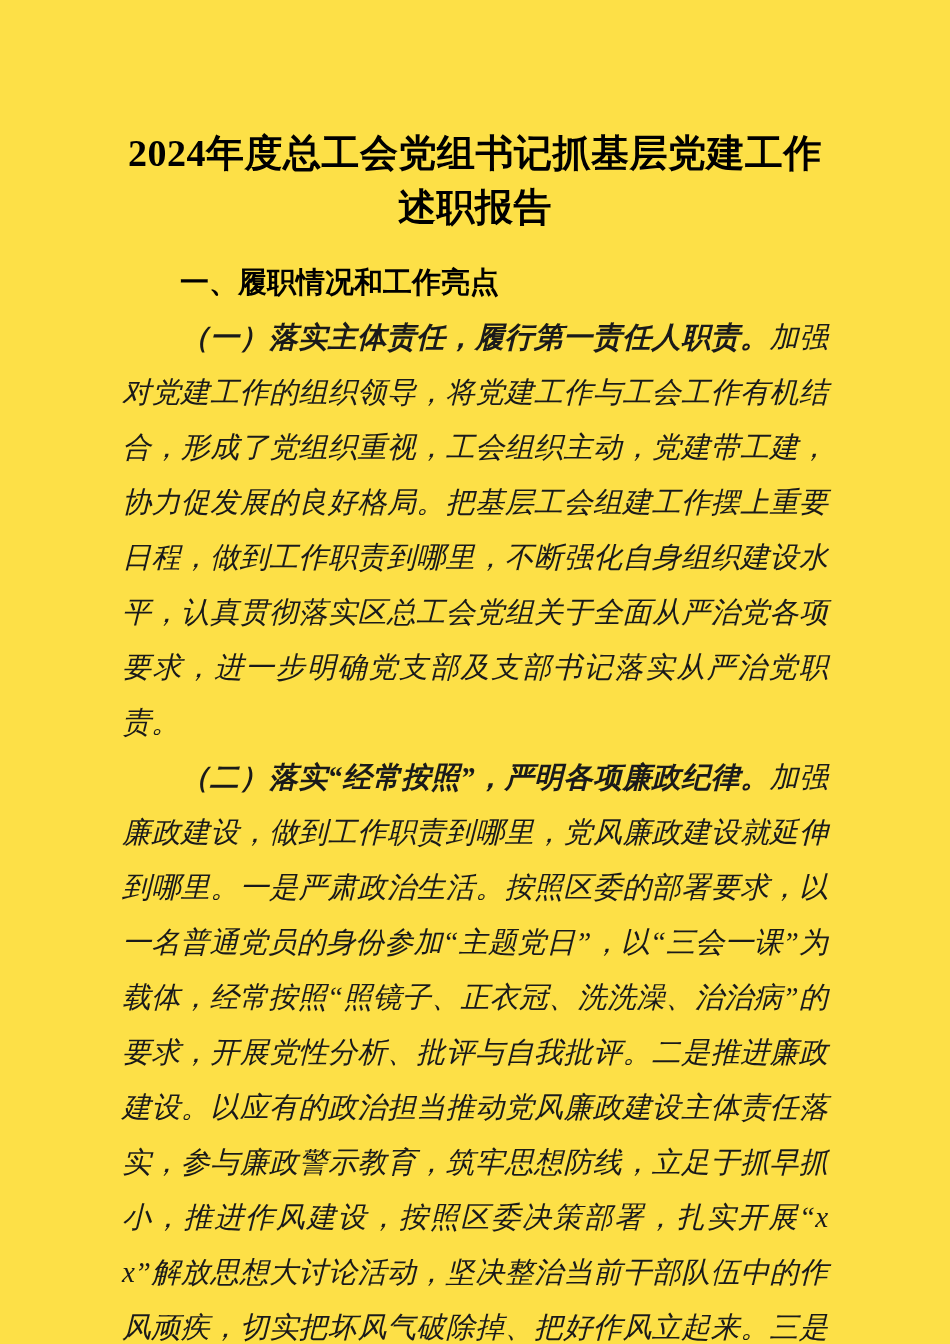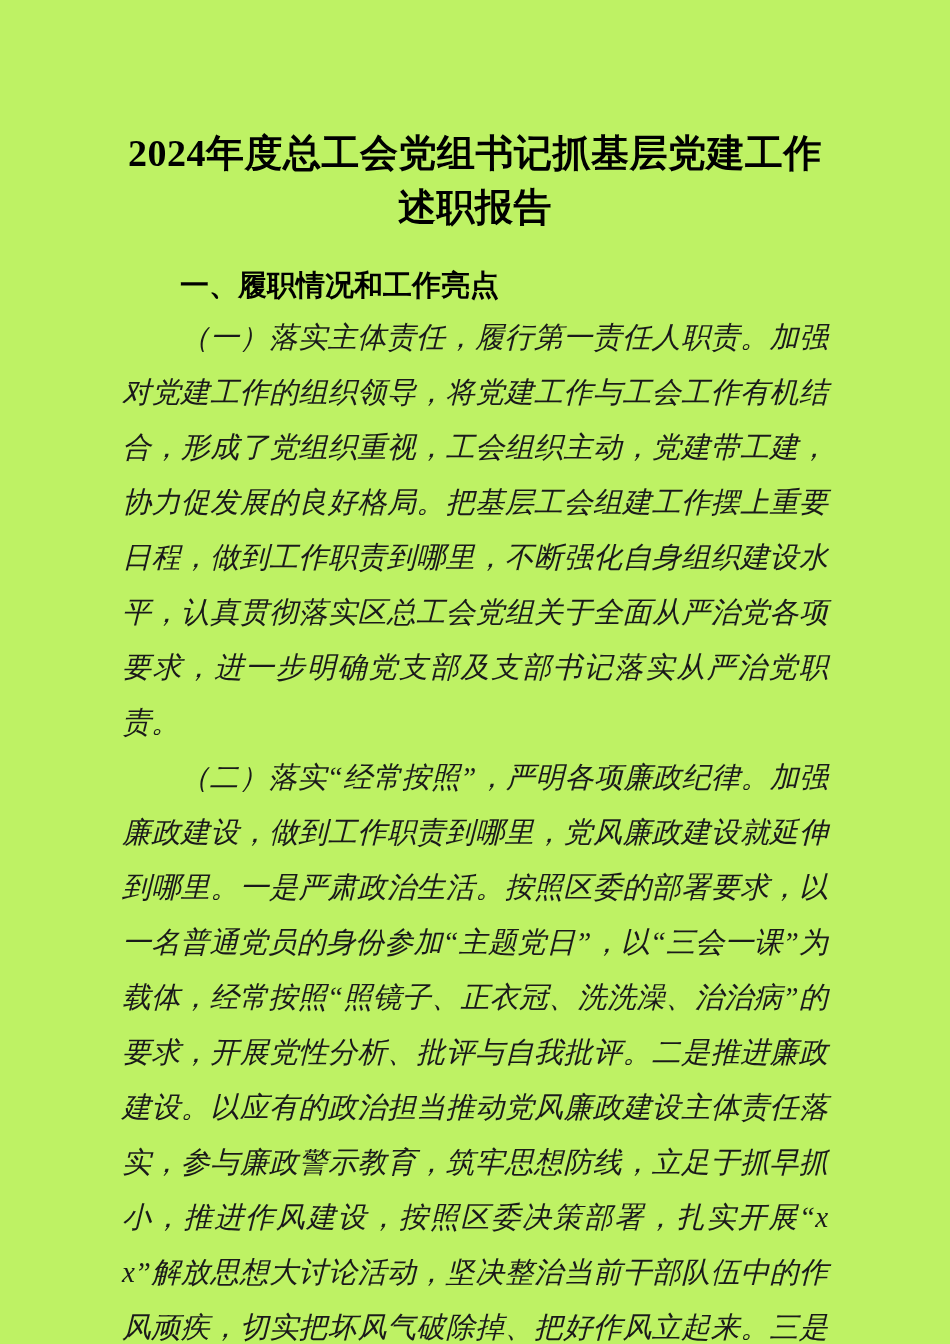--- a/index.html
+++ b/index.html
@@ -13,21 +13,21 @@
     overflow: hidden;
     font-family: "Liberation Serif", "DejaVu Serif", serif;
     color: #000000;
     -webkit-font-smoothing: antialiased;
   }
 
   .page {
     position: relative;
     width: 950px;
     height: 1344px;
-    background: #bef264;
+    background: #fde047;
     box-sizing: border-box;
   }
 
   .content {
     position: absolute;
     left: 122px;
     top: 0;
     width: 706px;
   }
 
@@ -64,28 +64,28 @@
     color: #1a1a1a;
   }
 
   p.para .indent {
     display: inline-block;
     width: 58px;
   }
 
   
   .lead {
-    font-weight: normal;
+    font-weight: bold;
     font-style: italic;
   }
 
   
   h2.section-heading {
     margin: 0;
-    font-family: Liberation Sans, sans-serif;
+    font-family: Liberation Mono, monospace;
     font-weight: bold;
     font-style: normal;
     font-size: 29px;
     line-height: 50px;
     letter-spacing: 0px;
     text-align: left;
     color: #000;
   }
   h2.section-heading .indent {
     display: inline-block;

